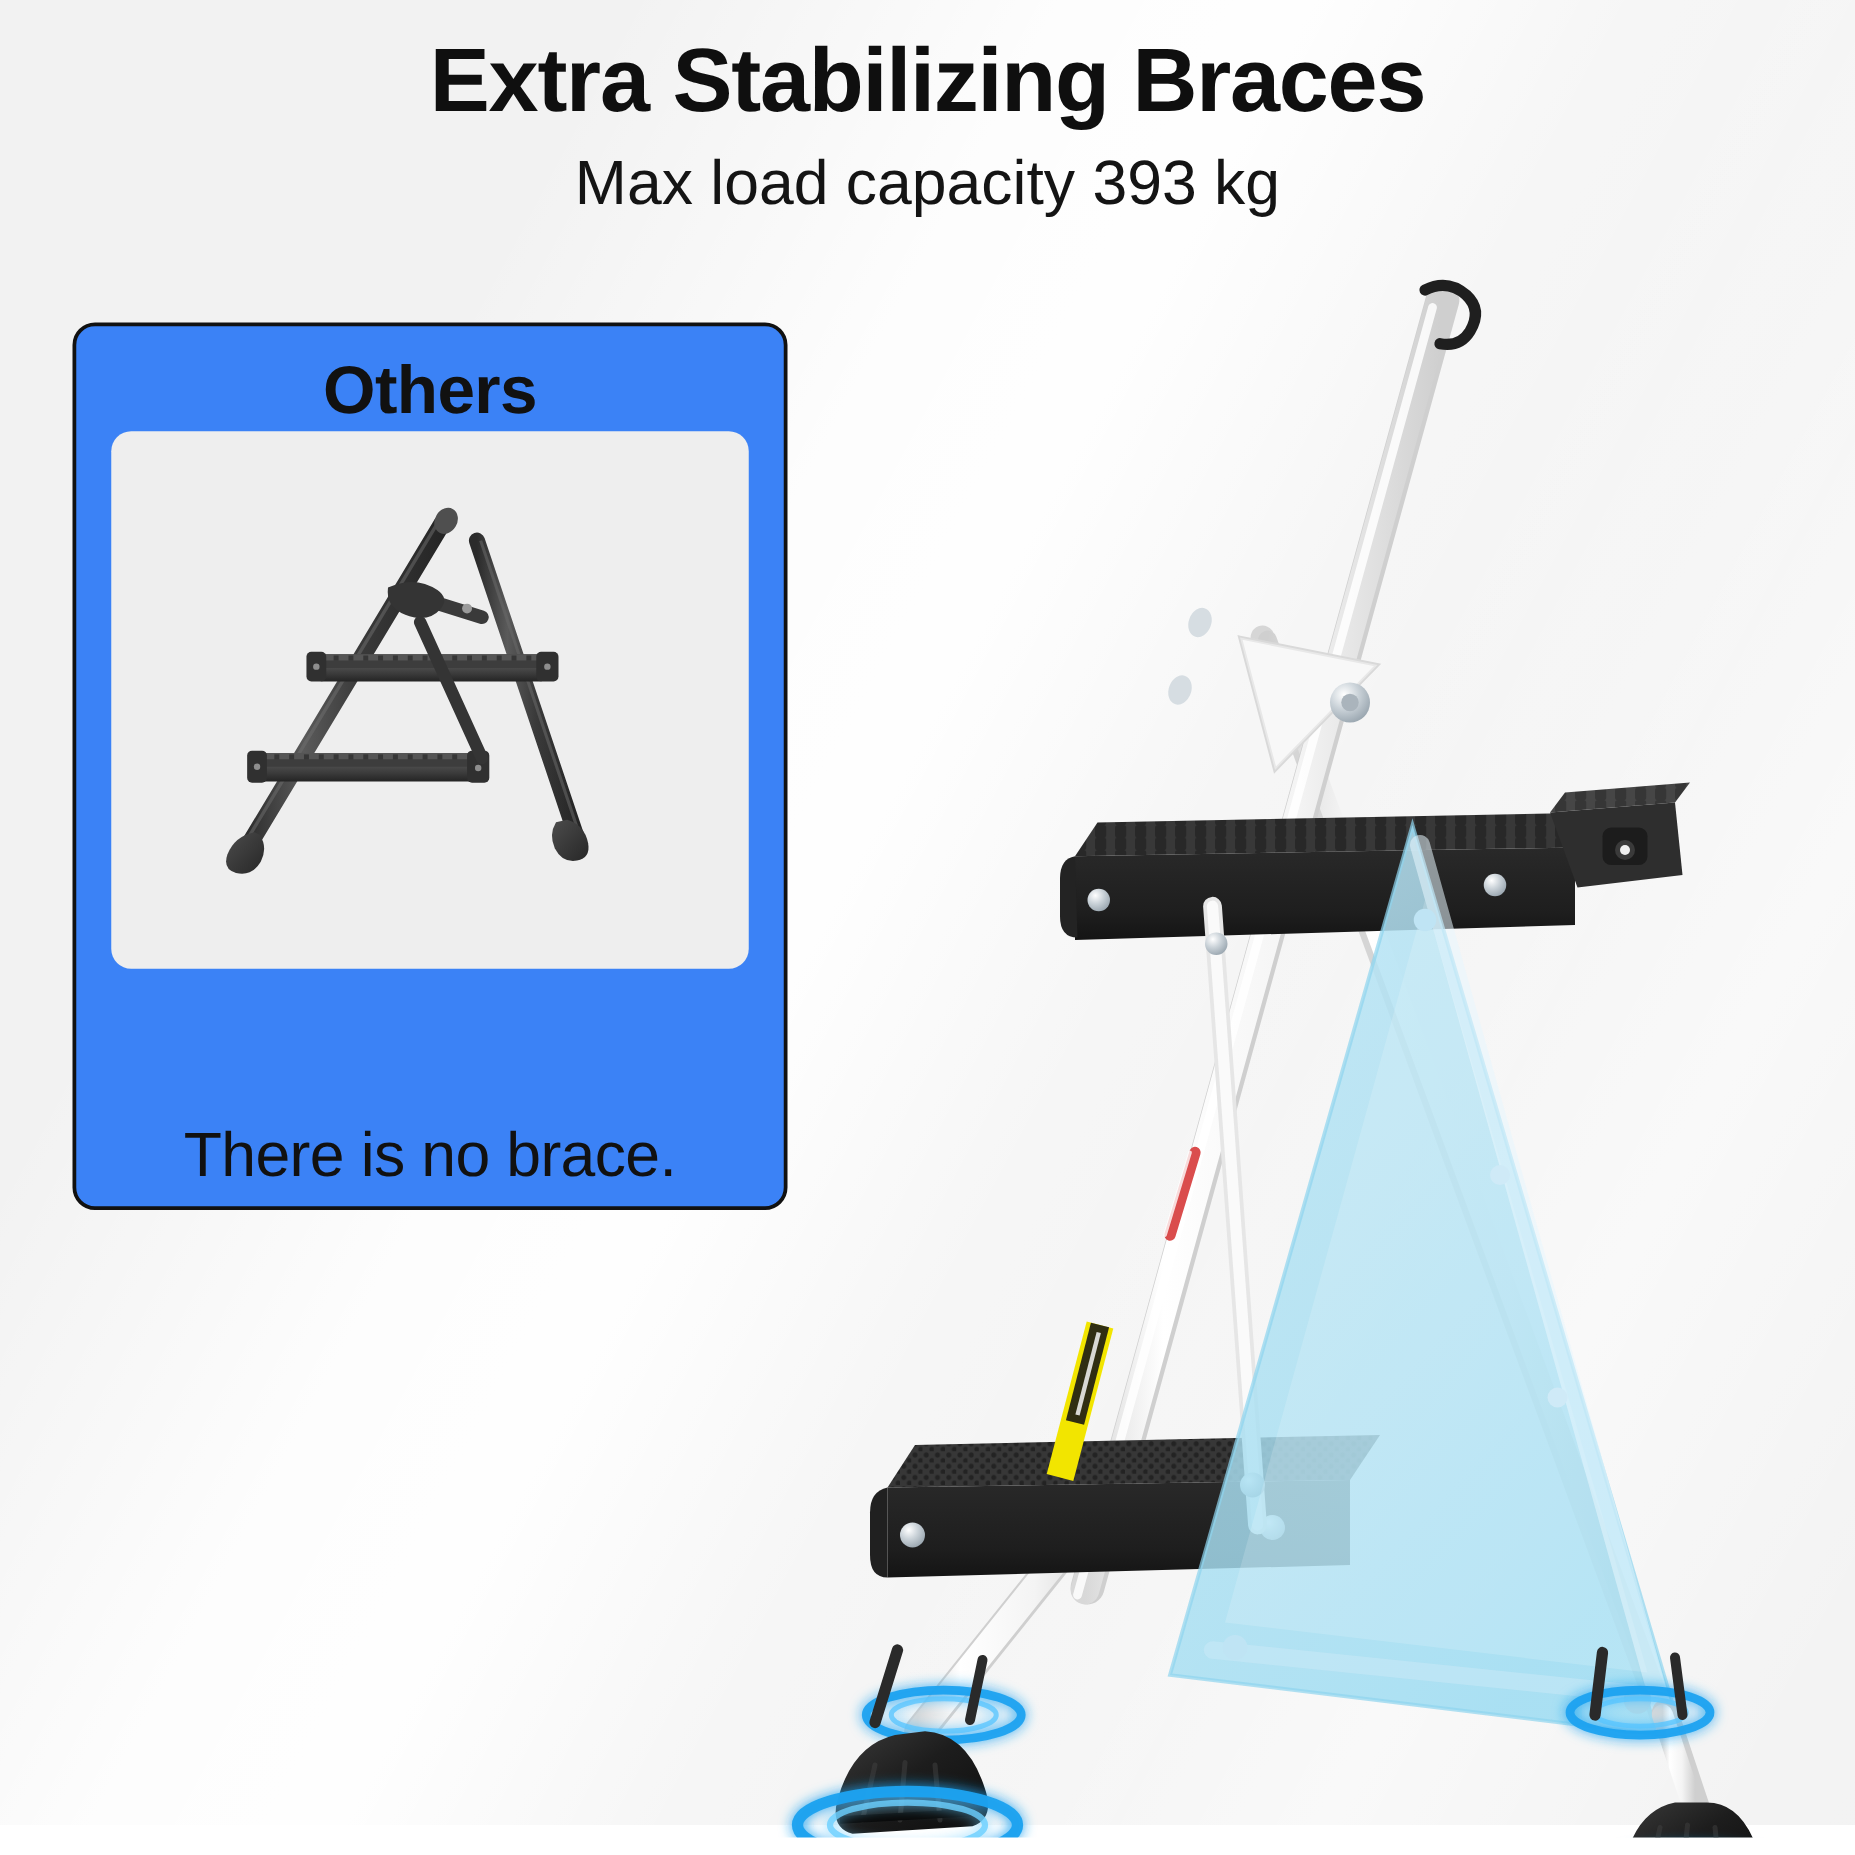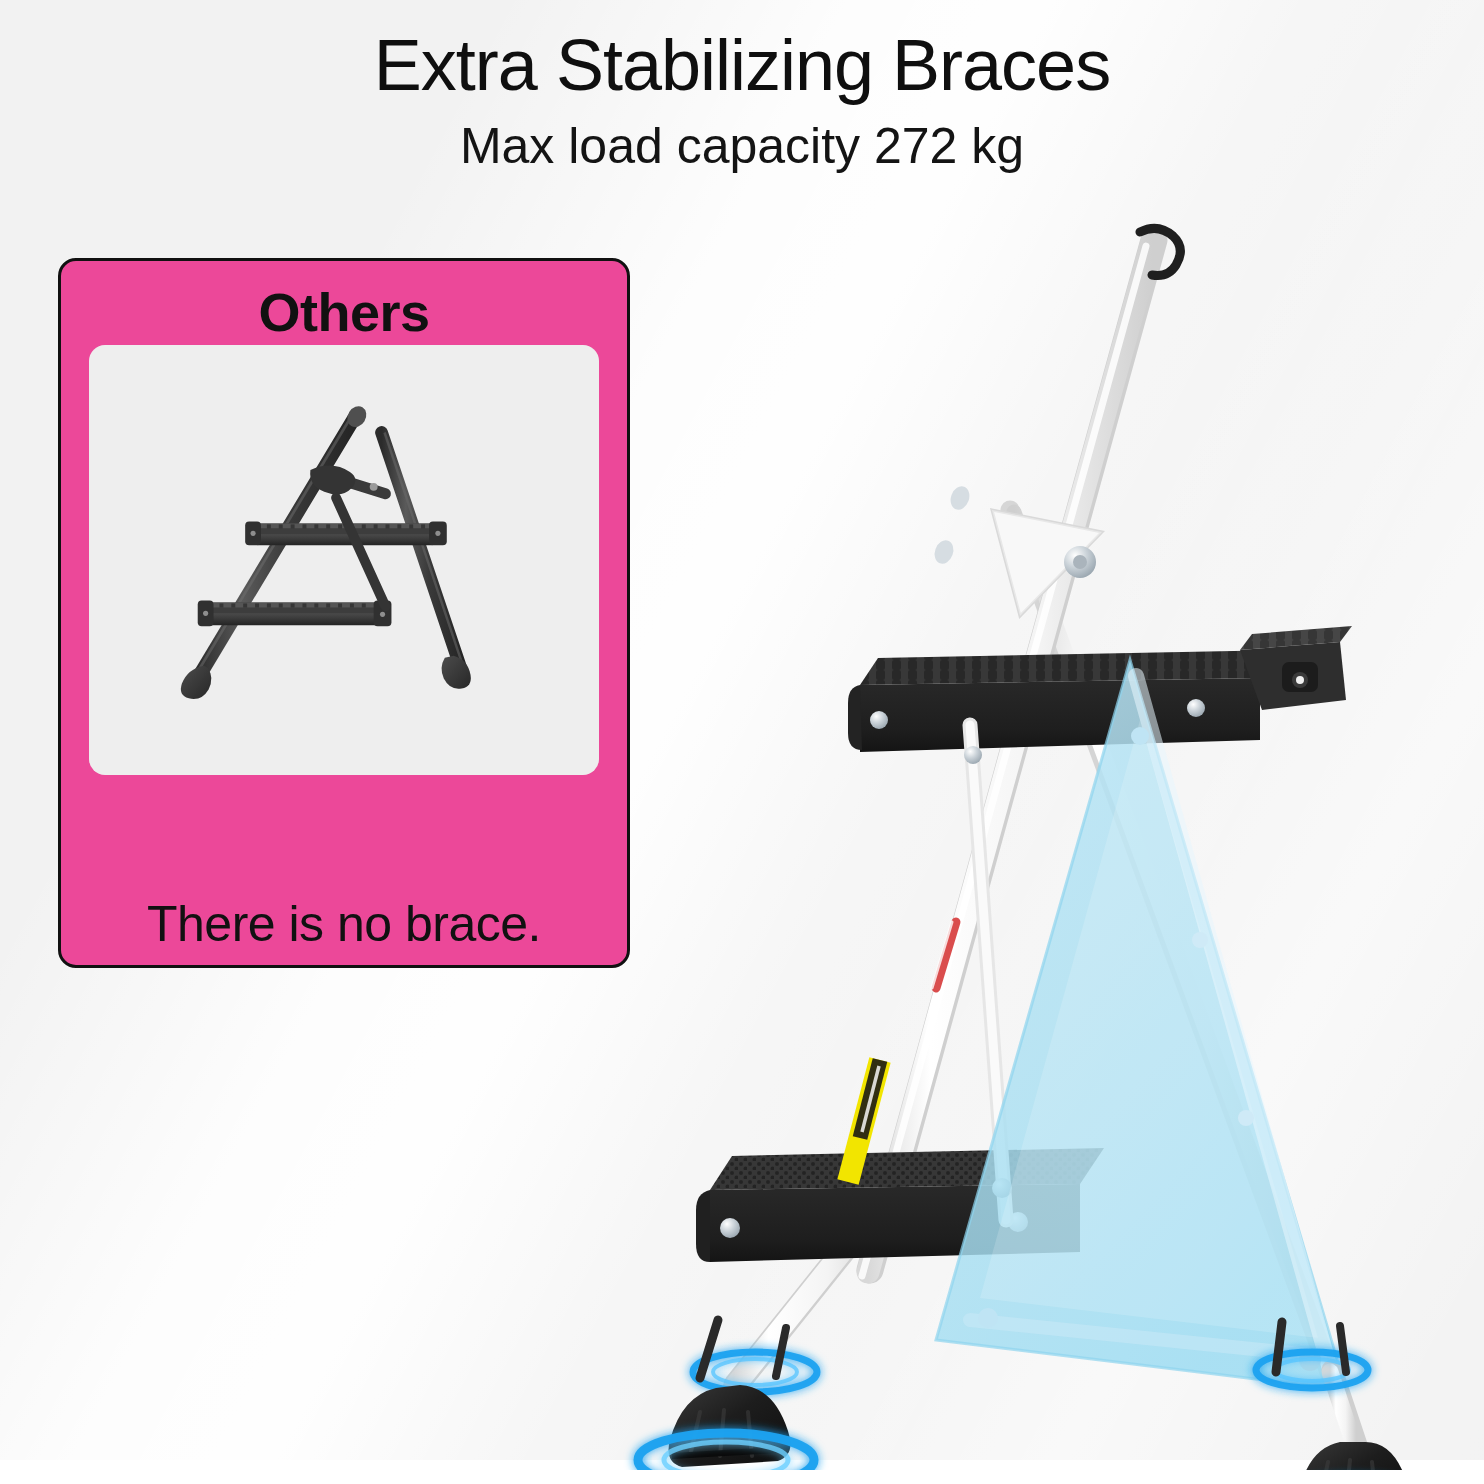--- a/index.html
+++ b/index.html
@@ -51,21 +51,21 @@
         rgba(255,255,255,0) 92%);
   }
   
   .headline {
     position: absolute;
     top: 26px;
     left: 0;
     width: 100%;
     text-align: center;
     font-size: 72px;
-    font-weight: 400;
+    font-weight: 700;
     letter-spacing: -1px;
     color: #0f0f0f;
     line-height: 1.1;
   }
   .subhead {
     position: absolute;
     top: 118px;
     left: 0;
     width: 100%;
     text-align: center;
@@ -74,21 +74,21 @@
     color: #141414;
     line-height: 1.15;
   }
   
   .compare-card {
     position: absolute;
     left: 58px;
     top: 258px;
     width: 572px;
     height: 710px;
-    background: #ec4899;
+    background: #3b82f6;
     border: 3px solid #111111;
     border-radius: 18px;
     box-sizing: border-box;
   }
   .compare-title {
     position: absolute;
     top: 20px;
     left: 0; right: 0;
     text-align: center;
     font-size: 54px;
@@ -130,21 +130,21 @@
 <body>
 
 <div class="stage">
 
   <div class="bg-base"></div>
   <div class="bg-streak"></div>
   <div class="bg-streak2"></div>
   <div class="bg-bottom-strip"></div>
 
   <div class="headline">Extra Stabilizing Braces</div>
-  <div class="subhead">Max load capacity 272 kg</div>
+  <div class="subhead">Max load capacity 393 kg</div>
 
   <div class="compare-card">
     <div class="compare-title">Others</div>
 
     <div class="compare-photo">
       <svg class="svg-fill" viewBox="0 0 516 430" preserveAspectRatio="xMidYMid meet">
         <defs>
           <linearGradient id="cgTube" x1="0" y1="0" x2="1" y2="0">
             <stop offset="0%" stop-color="#2b2b2b"></stop>
             <stop offset="30%" stop-color="#5a5a5a"></stop>

